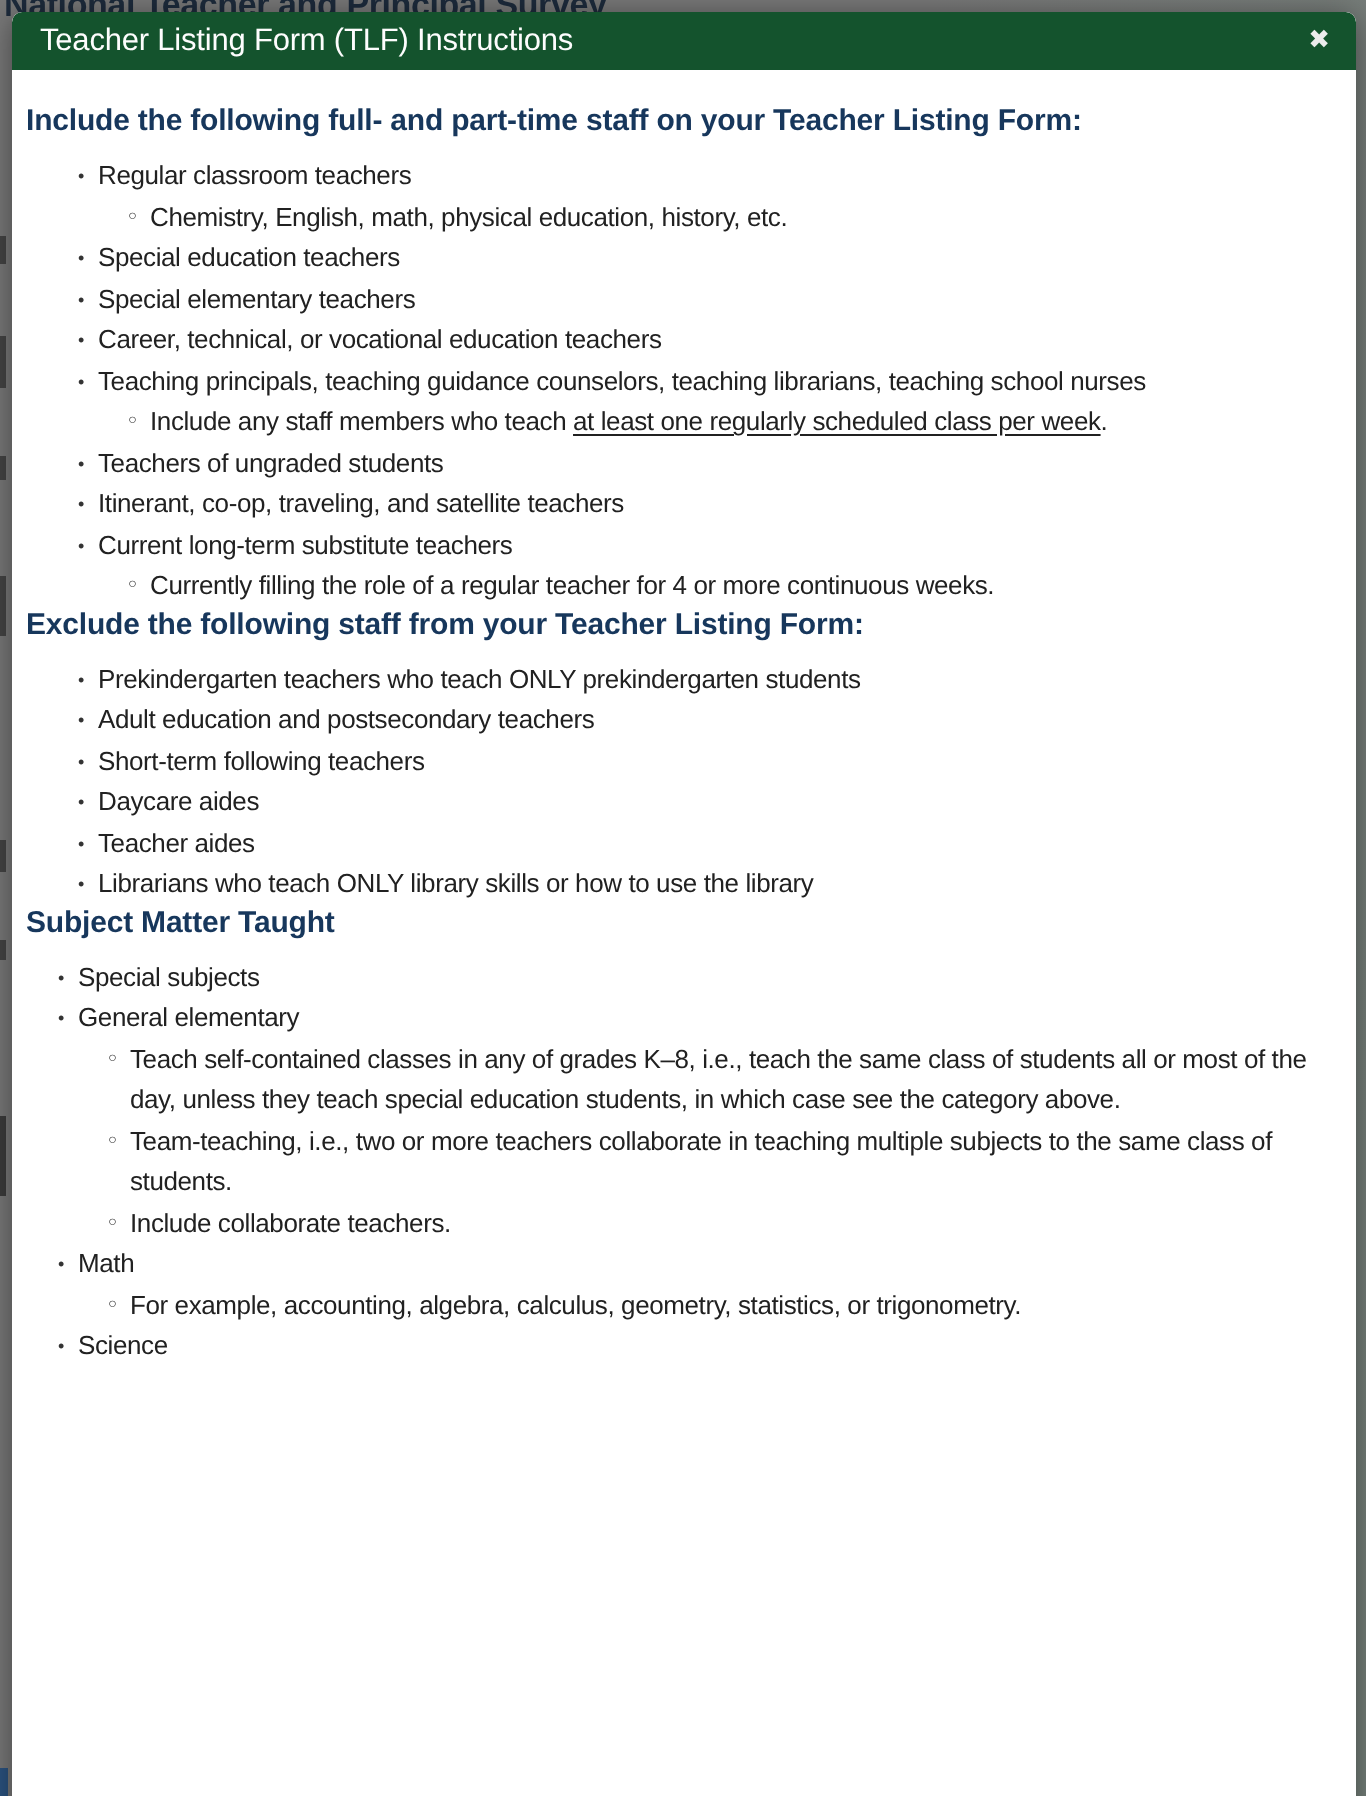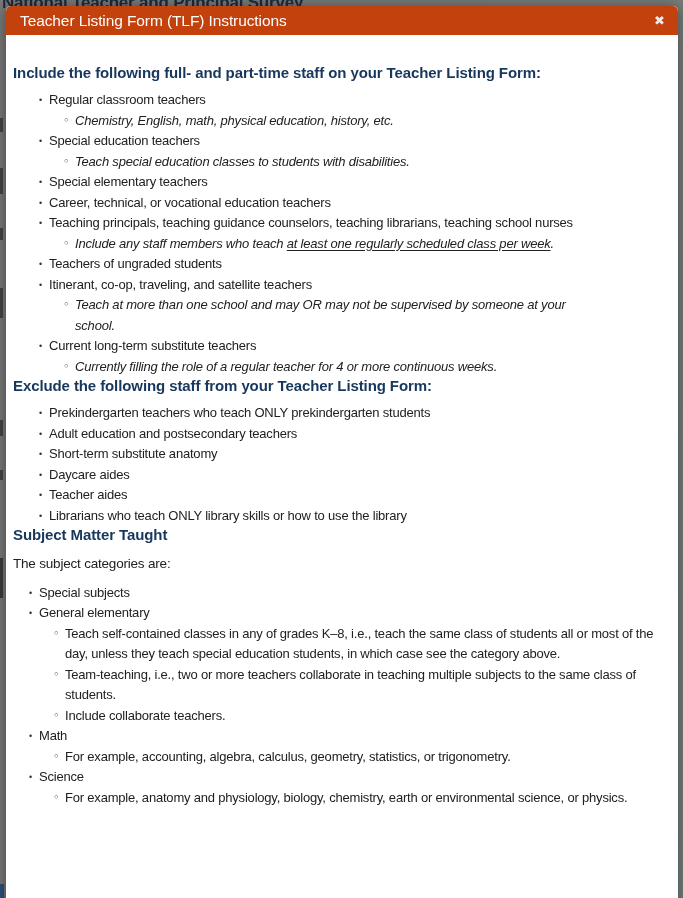--- a/index.html
+++ b/index.html
@@ -30,47 +30,47 @@
   .left-frag i.m8 { top: 884px; height: 14px; background: #2b5380; width:4px; }
 
   
   .modal {
     position: absolute; left: 6px; top: 6px; width: 672px; height: 960px;
     background: #ffffff; border-radius: 5px;
     box-shadow: 0 2px 16px rgba(0,0,0,0.45);
     overflow: hidden;
   }
   .modal-header {
-    height: 29px; background: #c2410c;
+    height: 29px; background: #14532d;
     display: flex; align-items: center;
     padding: 0 13px 0 14px;
     border-radius: 5px 5px 0 0;
   }
   .modal-title { color: #fdfdfd; font-size: 15.5px; letter-spacing: -0.1px; }
   .modal-close {
     margin-left: auto; background: none; border: 0; padding: 0;
     color: #ececec; font-size: 13px; font-weight: bold; line-height: 1;
     cursor: pointer; font-family: "DejaVu Sans", sans-serif;
   }
   .modal-body { padding: 12px 8px 20px 7px; }
 
   .section { }
-  .section:first-of-type { margin-top: 17px; }
+  .section:first-of-type { margin-top: 5px; }
   .section-heading {
     margin: 0; font-size: 15px; font-weight: bold; color: #17375c;
     letter-spacing: -0.1px; line-height: 18px;
   }
   .section-intro {
     margin: 10px 0 0 0; font-size: 13.5px; color: #212121;
     letter-spacing: -0.2px; line-height: 20.5px;
   }
   ul.level1 { list-style: none; margin: 8px 0 0 0; padding: 0 0 0 36px; }
   .section:last-of-type ul.level1 { padding-left: 26px; }
   ul.level2 { list-style: none; margin: 0; padding: 0 0 0 26px; }
-  .section:not(:last-of-type) ul.level2 { max-width: 552px; font-style: italic; }
+  .section:not(:last-of-type) ul.level2 { max-width: 552px; }
   li {
     position: relative; font-size: 13px; letter-spacing: -0.2px;
     color: #212121; line-height: 20.5px;
   }
   li.li1::before {
     content: "•"; position: absolute; left: -10px; top: 0;
     font-size: 9px; line-height: 20.5px; color: #333;
   }
   li.li2::before {
     content: "◦"; position: absolute; left: -12px; top: 0;
@@ -103,64 +103,57 @@
       <button class="modal-close" title="Close"><span>✖</span></button>
     </div>
     <div class="modal-body">
   <section class="section">
     <h2 class="section-heading">Include the following full- and part-time staff on your Teacher Listing Form:</h2>
 
     <ul class="level1">
             <li class="li1"><span>Regular classroom teachers</span><ul class="level2">
                 <li class="li2"><span>Chemistry, English, math, physical education, history, etc.</span></li>
               </ul></li>
-            <li class="li1"><span>Special education teachers</span><ul class="level2">
-                <li class="li2"><span>Teach special education classes to students with disabilities.</span></li>
-              </ul></li>
+            <li class="li1"><span>Special education teachers</span></li>
             <li class="li1"><span>Special elementary teachers</span></li>
             <li class="li1"><span>Career, technical, or vocational education teachers</span></li>
             <li class="li1"><span>Teaching principals, teaching guidance counselors, teaching librarians, teaching school nurses</span><ul class="level2">
                 <li class="li2"><span><span>Include any staff members who teach </span><span class="u">at least one regularly scheduled class per week</span><span>.</span></span></li>
               </ul></li>
             <li class="li1"><span>Teachers of ungraded students</span></li>
-            <li class="li1"><span>Itinerant, co-op, traveling, and satellite teachers</span><ul class="level2">
-                <li class="li2"><span>Teach at more than one school and may OR may not be supervised by someone at your school.</span></li>
-              </ul></li>
+            <li class="li1"><span>Itinerant, co-op, traveling, and satellite teachers</span></li>
             <li class="li1"><span>Current long-term substitute teachers</span><ul class="level2">
                 <li class="li2"><span>Currently filling the role of a regular teacher for 4 or more continuous weeks.</span></li>
               </ul></li>
           </ul>
   </section>
 
   <section class="section">
     <h2 class="section-heading">Exclude the following staff from your Teacher Listing Form:</h2>
 
     <ul class="level1">
             <li class="li1"><span>Prekindergarten teachers who teach ONLY prekindergarten students</span></li>
             <li class="li1"><span>Adult education and postsecondary teachers</span></li>
-            <li class="li1"><span>Short-term substitute anatomy</span></li>
+            <li class="li1"><span>Short-term following teachers</span></li>
             <li class="li1"><span>Daycare aides</span></li>
             <li class="li1"><span>Teacher aides</span></li>
             <li class="li1"><span>Librarians who teach ONLY library skills or how to use the library</span></li>
           </ul>
   </section>
 
   <section class="section">
     <h2 class="section-heading">Subject Matter Taught</h2>
-    <p class="section-intro">The subject categories are:</p>
     <ul class="level1">
             <li class="li1"><span>Special subjects</span></li>
             <li class="li1"><span>General elementary</span><ul class="level2">
                 <li class="li2"><span>Teach self-contained classes in any of grades K–8, i.e., teach the same class of students all or most of the day, unless they teach special education students, in which case see the category above.</span></li>
                 <li class="li2"><span>Team-teaching, i.e., two or more teachers collaborate in teaching multiple subjects to the same class of students.</span></li>
                 <li class="li2"><span>Include collaborate teachers.</span></li>
               </ul></li>
             <li class="li1"><span>Math</span><ul class="level2">
                 <li class="li2"><span>For example, accounting, algebra, calculus, geometry, statistics, or trigonometry.</span></li>
               </ul></li>
-            <li class="li1"><span>Science</span><ul class="level2">
-                <li class="li2"><span>For example, anatomy and physiology, biology, chemistry, earth or environmental science, or physics.</span></li>
-              </ul></li>
+            <li class="li1"><span>Science</span></li>
           </ul>
   </section>
 </div>
   </div>
 </div>
 
 </body></html>

